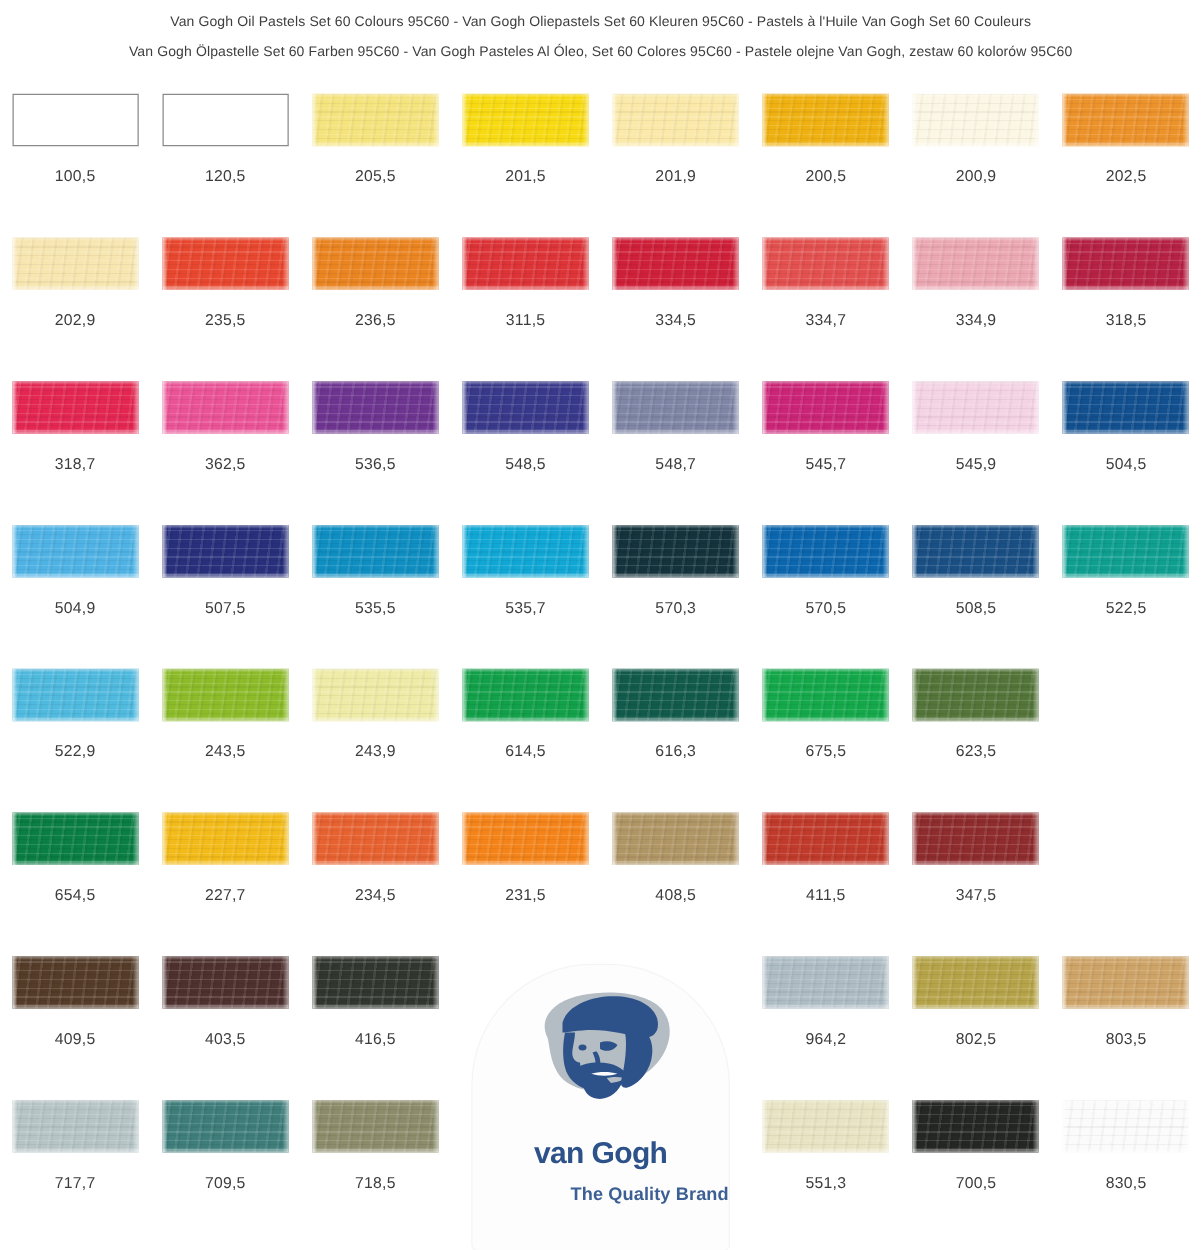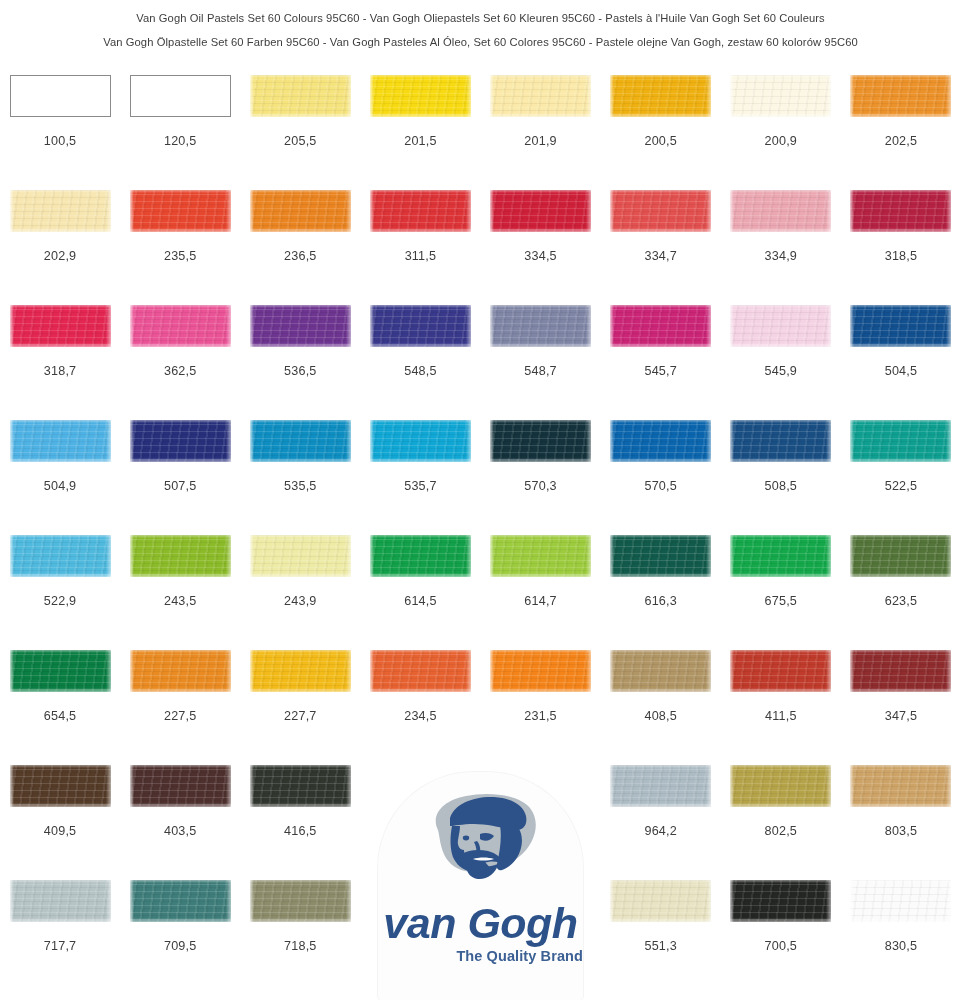--- a/index.html
+++ b/index.html
@@ -136,26 +136,25 @@
     top: 12px;
     width: 205px;
     height: 120px;
   }
   .logo-word {
     position: absolute;
     left: 0;
     top: 128px;
     width: 205px;
     text-align: center;
-    font-size: 43px;
+    font-size: 24px;
     font-weight: bold;
     color: #2d5289;
     letter-spacing: -0.5px;
     line-height: 46px;
-    font-style: italic;
   }
   .logo-tag {
     position: absolute;
     left: 0;
     top: 176px;
     width: 205px;
     text-align: right;
     font-size: 14.5px;
     font-weight: bold;
     color: #3c6094;
@@ -391,26 +390,20 @@
         <div class="code">243,9</div>
       </div>
       <div class="cell">
         <div class="swatch-wrap">
           <div class="swatch textured" style="background: rgb(19, 160, 74);"></div>
         </div>
         <div class="code">614,5</div>
       </div>
       <div class="cell">
         <div class="swatch-wrap">
-          <div class="swatch textured" style="background: rgb(156, 203, 61);"></div>
-        </div>
-        <div class="code">614,7</div>
-      </div>
-      <div class="cell">
-        <div class="swatch-wrap">
           <div class="swatch textured" style="background: rgb(18, 91, 76);"></div>
         </div>
         <div class="code">616,3</div>
       </div>
       <div class="cell">
         <div class="swatch-wrap">
           <div class="swatch textured" style="background: rgb(20, 168, 75);"></div>
         </div>
         <div class="code">675,5</div>
       </div>
@@ -420,26 +413,20 @@
         </div>
         <div class="code">623,5</div>
       </div>
     </div>
     <div class="row">
       <div class="cell">
         <div class="swatch-wrap">
           <div class="swatch textured" style="background: rgb(10, 126, 67);"></div>
         </div>
         <div class="code">654,5</div>
-      </div>
-      <div class="cell">
-        <div class="swatch-wrap">
-          <div class="swatch textured" style="background: rgb(233, 139, 34);"></div>
-        </div>
-        <div class="code">227,5</div>
       </div>
       <div class="cell">
         <div class="swatch-wrap">
           <div class="swatch textured" style="background: rgb(242, 187, 25);"></div>
         </div>
         <div class="code">227,7</div>
       </div>
       <div class="cell">
         <div class="swatch-wrap">
           <div class="swatch textured" style="background: rgb(231, 98, 49);"></div>

